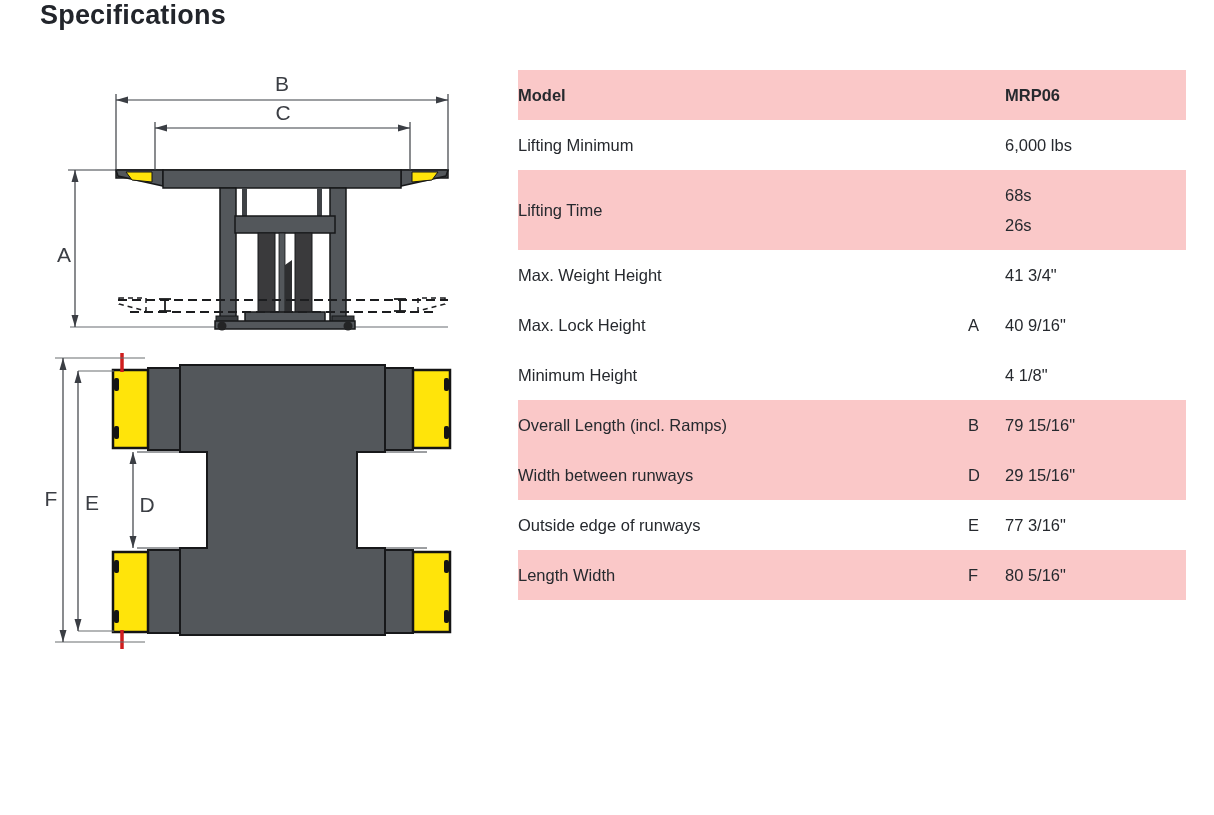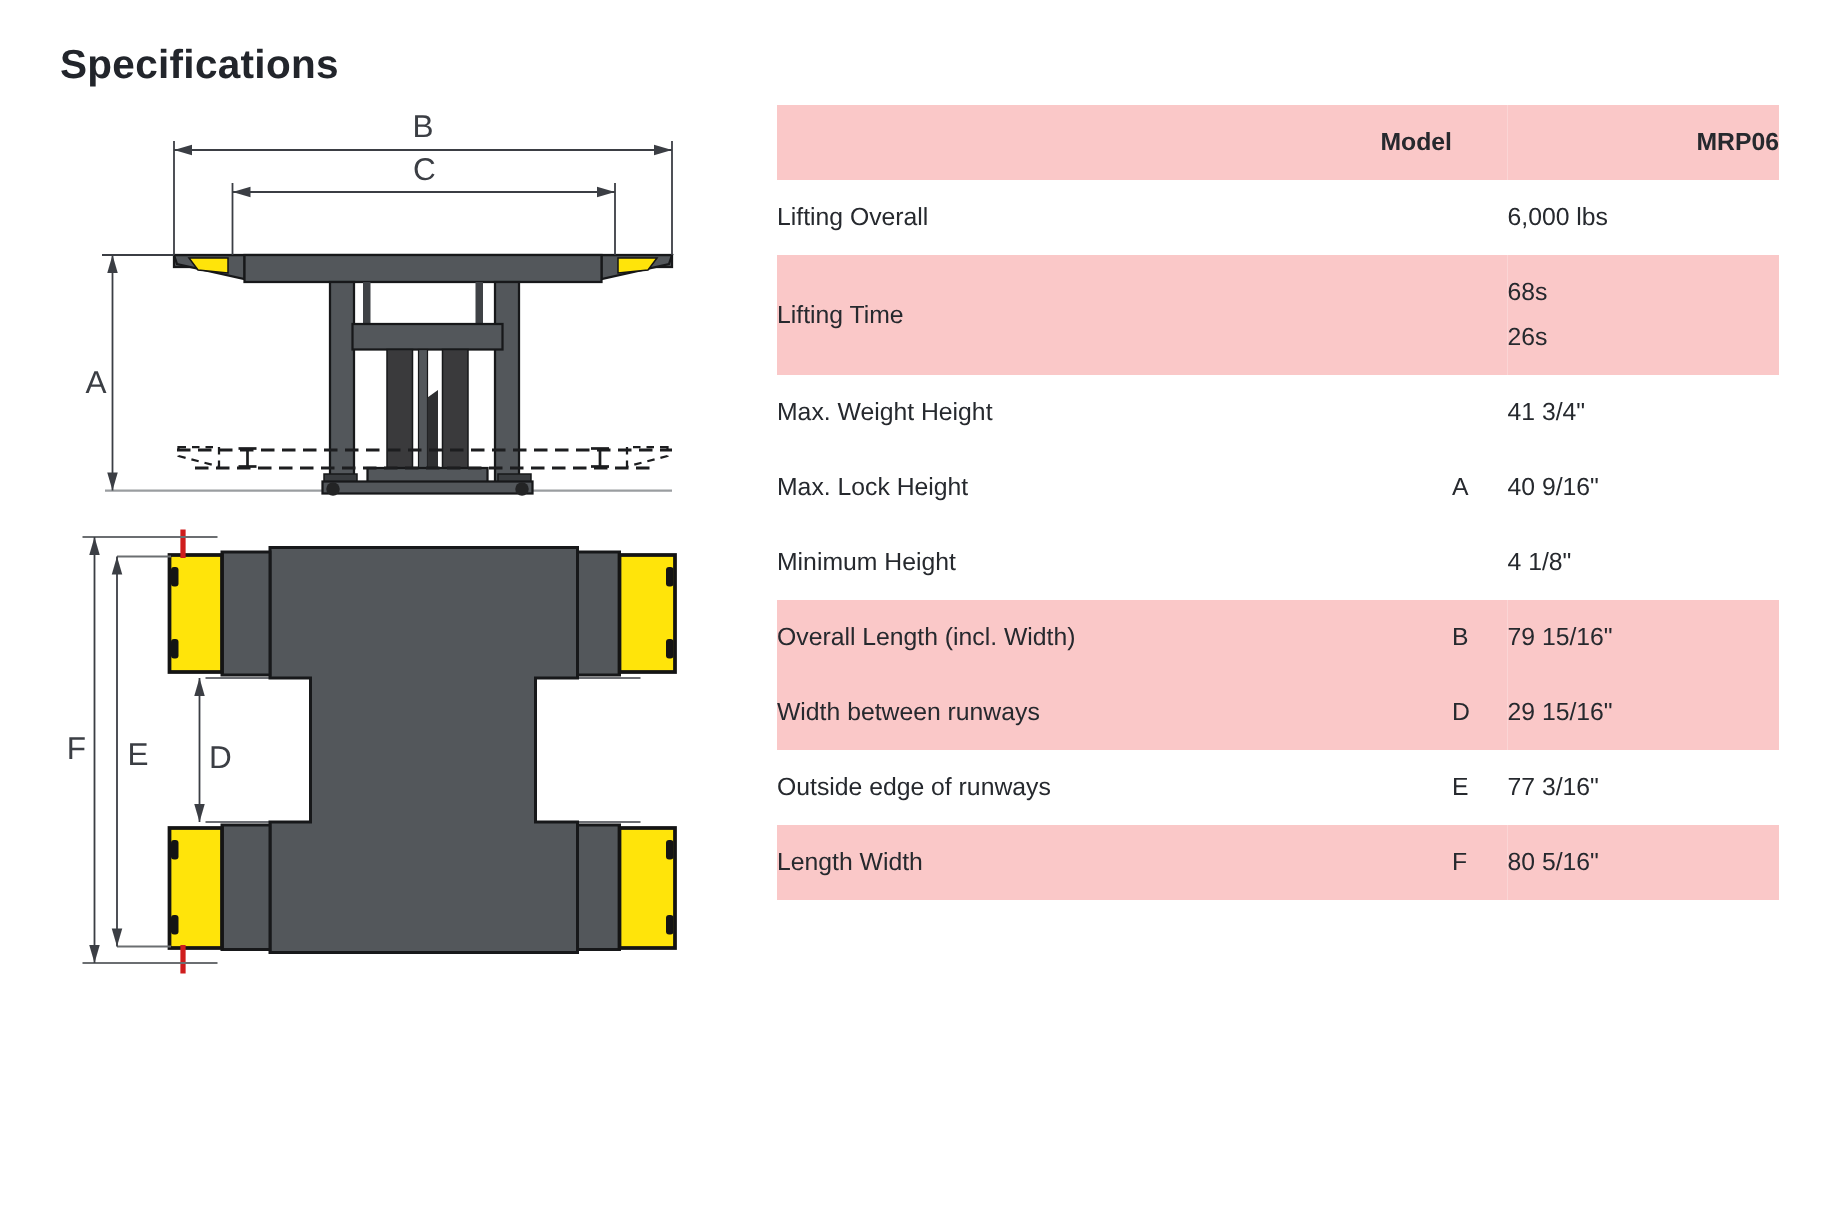--- a/index.html
+++ b/index.html
@@ -1,25 +1,25 @@
 <!DOCTYPE html>
 <html><head>
 <meta charset="utf-8">
 <style>
   html,body{margin:0;padding:0;background:#ffffff;}
   body{width:1214px;height:815px;position:relative;font-family:"Liberation Sans",sans-serif;overflow:hidden;}
-  .page-title{position:absolute;left:40px;top:28px;margin:0;font-size:27px;font-weight:700;color:#22252b;letter-spacing:0.2px;}
+  .page-title{position:absolute;left:40px;top:0;margin:0;font-size:27px;font-weight:700;color:#22252b;letter-spacing:0.2px;}
   .diagram-wrap{position:absolute;left:30px;top:60px;width:480px;height:610px;}
   table.spec{position:absolute;left:518px;top:70px;width:668px;border-collapse:collapse;font-size:16.5px;color:#26292e;table-layout:fixed;}
   table.spec td{vertical-align:middle;padding:10px 0;line-height:30px;}
   td.lab{width:450px;padding-left:12px;box-sizing:border-box;}
   td.let{width:37px;}
   td.val{}
   tr.hl{background:#fac8c8;}
-  tr.hd td{font-weight:700;text-align:right;}
+  tr.hd td{font-weight:700;}
   .vline{display:block;}
   svg text{font-family:"Liberation Sans",sans-serif;}
 </style>
 </head>
 <body>
 
 <h1 class="page-title">Specifications</h1>
 
 <div class="diagram-wrap">
 <svg width="480" height="610" viewBox="0 0 480 610">
@@ -158,21 +158,21 @@
 <table class="spec">
   <tbody id="spec-body">
       <tr class="hl hd">
         <td class="lab">Model</td>
         <td class="let"></td>
         <td class="val">
           <span class="vline">MRP06</span>
         </td>
       </tr>
       <tr>
-        <td class="lab">Lifting Overall</td>
+        <td class="lab">Lifting Minimum</td>
         <td class="let"></td>
         <td class="val">
           <span class="vline">6,000 lbs</span>
         </td>
       </tr>
       <tr class="hl">
         <td class="lab">Lifting Time</td>
         <td class="let"></td>
         <td class="val">
           <span class="vline">68s</span>
@@ -194,21 +194,21 @@
         </td>
       </tr>
       <tr>
         <td class="lab">Minimum Height</td>
         <td class="let"></td>
         <td class="val">
           <span class="vline">4 1/8"</span>
         </td>
       </tr>
       <tr class="hl">
-        <td class="lab">Overall Length (incl. Width)</td>
+        <td class="lab">Overall Length (incl. Ramps)</td>
         <td class="let">B</td>
         <td class="val">
           <span class="vline">79 15/16"</span>
         </td>
       </tr>
       <tr class="hl">
         <td class="lab">Width between runways</td>
         <td class="let">D</td>
         <td class="val">
           <span class="vline">29 15/16"</span>

